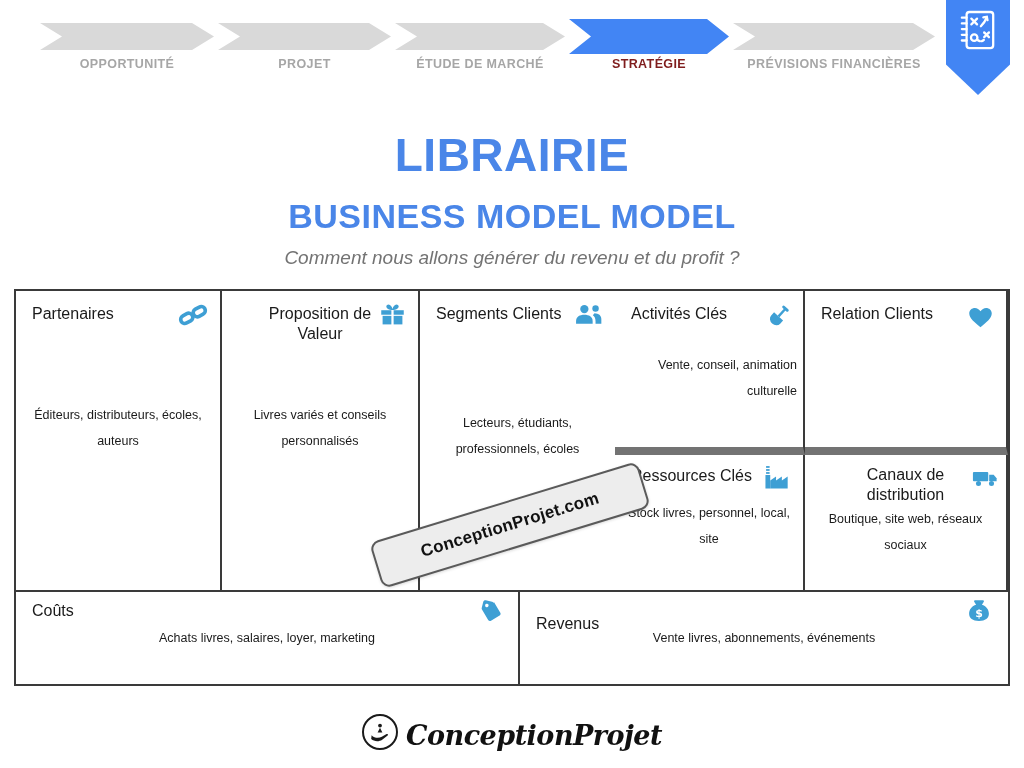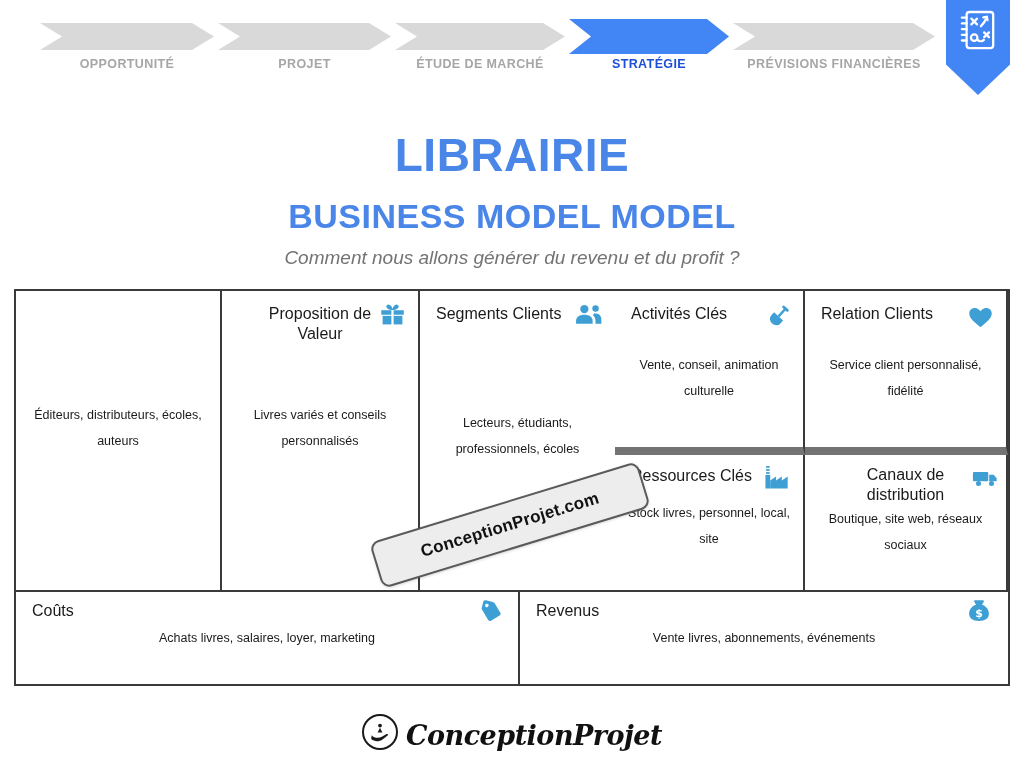--- a/index.html
+++ b/index.html
@@ -3,21 +3,21 @@
 <meta charset="utf-8">
 <style>
   html,body{margin:0;padding:0;background:#fff;}
   .stage{position:relative;width:1024px;height:768px;background:#fff;overflow:hidden;
          font-family:"Liberation Sans",sans-serif;color:#1a1a1a;}
   .chev{position:absolute;background:#D9D9D9;
         clip-path:polygon(0 0,calc(100% - 22px) 0,100% 50%,calc(100% - 22px) 100%,0 100%,22px 50%);}
   .chev.active{background:#4285F4;}
   .step-label{position:absolute;top:57px;font-size:12.5px;font-weight:bold;color:#A6A6A6;
               text-align:center;letter-spacing:.4px;white-space:nowrap;}
-  .step-label.active{color:#1d4ed8;}
+  .step-label.active{color:#7f1d1d;}
 
   .badge{position:absolute;left:946px;top:0;width:64px;height:95px;background:#4285F4;
          clip-path:polygon(0 0,100% 0,100% 68%,50% 100%,0 68%);
          display:flex;justify-content:center;}
   .badge svg{margin-top:9px;}
 
   
   .title1{position:absolute;top:128px;left:0;width:100%;text-align:center;
           font-size:46px;font-weight:800;color:#4A86E8;letter-spacing:.5px;}
   .title2{position:absolute;top:197px;left:0;width:100%;text-align:center;
@@ -104,37 +104,48 @@
   </div>
 
   <div class="title1">LIBRAIRIE</div>
   <div class="title2">BUSINESS MODEL MODEL</div>
   <div class="tagline">Comment nous allons générer du revenu et du profit ?</div>
 
   <div class="bmc">
     <div class="bmc-top">
 
       <div class="cell br span2">
+        <div class="hdr">
+          <span class="t">Partenaires</span>
+          <span>
+            <svg viewBox="0 0 28 20" width="30" height="22">
+              <g transform="rotate(-28 14 10)" fill="none" stroke="#3E9FD4" stroke-width="3.4">
+                <rect x="1.5" y="6.2" width="11.8" height="7.6" rx="3.8"></rect>
+                <rect x="14.7" y="6.2" width="11.8" height="7.6" rx="3.8"></rect>
+              </g>
+            </svg>
+          </span>
+        </div>
         <div class="content" style="left:5px;right:5px;top:112px;">Éditeurs, distributeurs, écoles, auteurs</div>
       </div>
 
       <div class="cell br bb">
         <div class="hdr">
           <span class="t">Activités Clés</span>
           <span>
             <svg viewBox="0 0 24 24" width="26" height="26">
               <g transform="rotate(42 12 12)" fill="#3E9FD4">
                 <rect x="8.4" y="0.4" width="7.2" height="2.6" rx="1.3"></rect>
                 <rect x="10.9" y="2" width="2.2" height="9.2"></rect>
                 <path d="M6.4 11.2 h11.2 v4 a5.6 4.9 0 0 1 -11.2 0 z"></path>
               </g>
             </svg>
           </span>
         </div>
-        <div class="content" style="left:6px;right:6px;top:62px;">Vente, conseil, animation culturelle</div>
+        <div class="content" style="left:6px;right:6px;top:62px;text-align:right;">Vente, conseil, animation culturelle</div>
       </div>
 
       <div class="cell br span2">
         <div class="hdr hdr-center">
           <span class="t" style="width:130px;">Proposition de Valeur</span>
         </div>
         <span class="icon-abs" style="right:12px;top:11px;">
           <svg viewBox="0 0 24 22" width="27" height="25" fill="#3E9FD4">
             <rect x="2" y="7.2" width="9" height="4"></rect>
             <rect x="13" y="7.2" width="9" height="4"></rect>
@@ -148,21 +159,20 @@
 
       <div class="cell br bb">
         <div class="hdr">
           <span class="t">Relation Clients</span>
           <span>
             <svg viewBox="0 0 24 22" width="27" height="25" fill="#3E9FD4">
               <path d="M12 20.5 C7 16.2 2 12.8 2 8.3 C2 5.3 4.4 3.4 7 3.4 C9 3.4 10.8 4.5 12 6.4 C13.2 4.5 15 3.4 17 3.4 C19.6 3.4 22 5.3 22 8.3 C22 12.8 17 16.2 12 20.5 Z"></path>
             </svg>
           </span>
         </div>
-        <div class="content" style="left:6px;right:6px;top:62px;">Service client personnalisé, fidélité</div>
       </div>
 
       <div class="cell span2">
         <div class="hdr">
           <span class="t">Segments Clients</span>
           <span>
             <svg viewBox="0 0 28 20" width="29" height="21" fill="#3E9FD4">
               <circle cx="10" cy="4.8" r="4"></circle>
               <path d="M2 19 v-2.8 c0 -4 3.5 -6 8 -6 s8 2 8 6 V19 z"></path>
               <circle cx="20.8" cy="4.2" r="3.1"></circle>
@@ -215,21 +225,21 @@
           <svg viewBox="0 0 24 24" width="27" height="25">
             <g transform="rotate(14 12 12)">
               <path fill="#3E9FD4" d="M13.2 2.6 L21.4 10.8 c.8 .8 .8 2 0 2.8 L14.6 20.4 c-.8 .8 -2 .8 -2.8 0 L3.6 12.2 c-.4 -.4 -.6 -.9 -.6 -1.4 V4.6 c0 -1.1 .9 -2 2 -2 h6.2 c.5 0 1 .2 1.4 .6 z"></path>
               <circle cx="7.2" cy="7.2" r="1.7" fill="#fff"></circle>
             </g>
           </svg>
         </span>
         <div class="content" style="left:10px;right:10px;top:34px;">Achats livres, salaires, loyer, marketing</div>
       </div>
       <div class="rev-cell">
-        <div class="hdr" style="padding-top:9px;">
+        <div class="hdr" style="padding-top:22px;">
           <span class="t">Revenus</span>
         </div>
         <span class="icon-abs" style="right:16px;top:6px;">
           <svg viewBox="0 0 24 24" width="26" height="25">
             <path fill="#3E9FD4" d="M9.2 6.5 L7.4 3.6 c-.4 -.6 0 -1.4 .7 -1.4 h7.8 c.7 0 1.1 .8 .7 1.4 L14.8 6.5 c4 1.2 6.7 4.6 6.7 8.6 0 4.3 -3.4 6.9 -9.5 6.9 S2.5 19.4 2.5 15.1 c0 -4 2.7 -7.4 6.7 -8.6 z"></path>
             <text x="12" y="18" text-anchor="middle" font-size="10.5" font-weight="bold" fill="#fff" font-family="DejaVu Sans, sans-serif">$</text>
           </svg>
         </span>
         <div class="content" style="left:10px;right:10px;top:34px;">Vente livres, abonnements, événements</div>
       </div>

